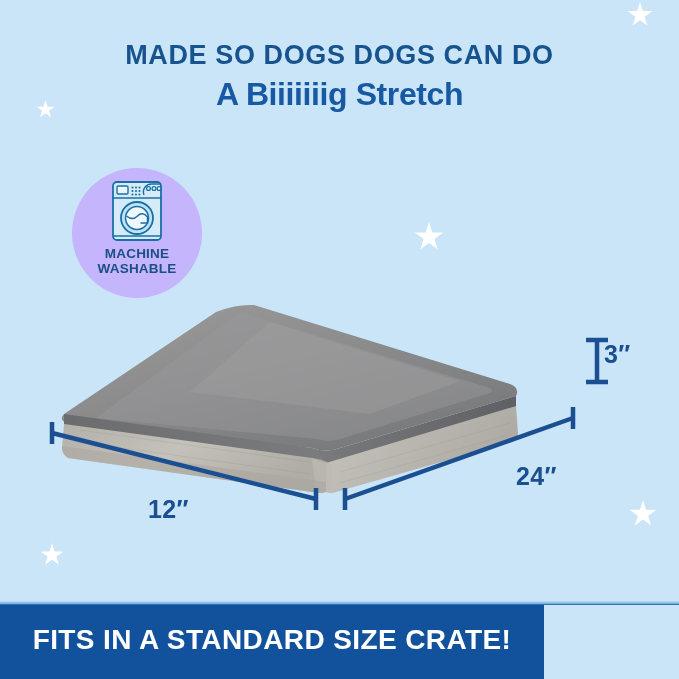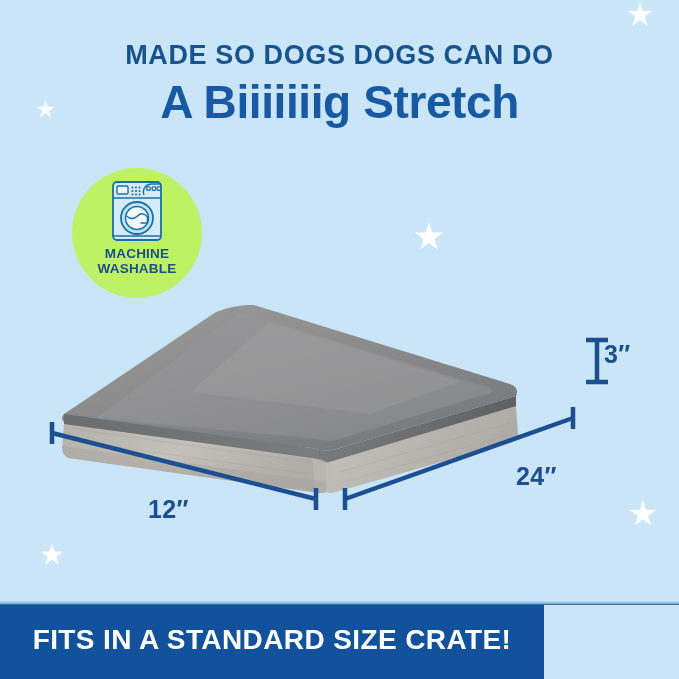--- a/index.html
+++ b/index.html
@@ -34,35 +34,35 @@
   #headline-1 {
     font-size:27px;
     font-weight:600;
     letter-spacing:0.6px;
     color:#17538f;
     line-height:1.15;
     white-space:nowrap;
   }
   #headline-2 {
     margin-top:6px;
-    font-size:46px;
+    font-size:32px;
     font-weight:bold;
     letter-spacing:-0.4px;
     color:#1759a3;
     line-height:1.1;
     white-space:nowrap;
   }
 
   
   #badge {
     position:absolute;
     left:72px; top:168px;
     width:130px; height:130px;
     border-radius:50%;
-    background:#bef264;
+    background:#c4b5fd;
     display:flex;
     flex-direction:column;
     align-items:center;
     justify-content:flex-start;
     padding-top:12px;
   }
   #badge-icon { width:54px; height:62px; display:block; }
   #badge-label {
     margin-top:4px;
     text-align:center;

